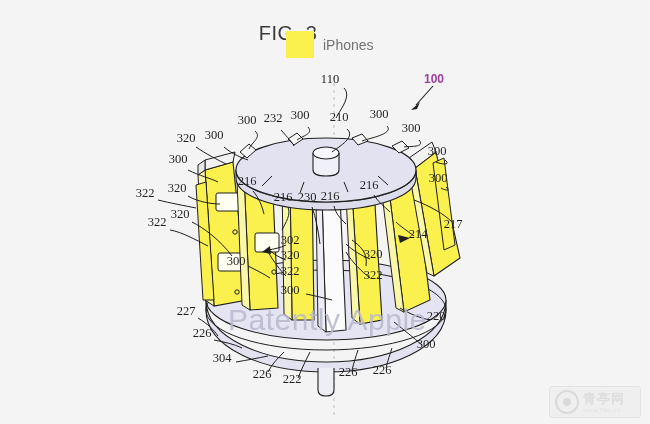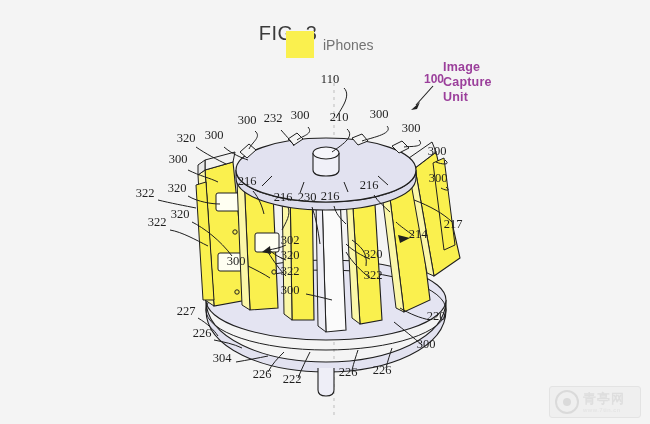--- a/index.html
+++ b/index.html
@@ -57,25 +57,20 @@
 <div id="stage">
 
   <div class="fig-title">FIG. 3</div>
 
   <div class="legend">
     <span class="legend-swatch" style="background: rgb(250, 240, 78);"></span>
     <span class="legend-label">iPhones</span>
   </div>
 
   <div class="icu-num">100</div>
-  <div class="icu">
-    <div>Image</div>
-    <div>Capture</div>
-    <div>Unit</div>
-  </div>
 
   <svg width="650" height="424" viewBox="0 0 650 424">
     <defs>
       <g id="phoneGlyph"></g>
     </defs>
 
     <g>
       <path d="M433,86 L416,105" stroke="#1f1f1f" stroke-width="1.1" fill="none"></path>
       <path d="M411,110 L420,102 L417,109 Z" fill="#1f1f1f"></path>
     </g>
@@ -248,20 +243,21 @@
         <text x="186" y="315" class="ref" text-anchor="middle">227</text>
         <text x="202" y="337" class="ref" text-anchor="middle">226</text>
         <text x="222" y="362" class="ref" text-anchor="middle">304</text>
         <text x="262" y="378" class="ref" text-anchor="middle">226</text>
         <text x="292" y="383" class="ref" text-anchor="middle">222</text>
         <text x="348" y="376" class="ref" text-anchor="middle">226</text>
         <text x="382" y="374" class="ref" text-anchor="middle">226</text>
       </g>
   </svg>
 
+  <div class="wm-apple">Patently Apple</div>
 
   <div class="wm-cn">
     <span class="wm-cn-mark">
         <i></i>
       </span>
     <span class="wm-cn-txt">
       <b>青亭网</b>
       <s>www.7tin.cn</s>
     </span>
   </div>

